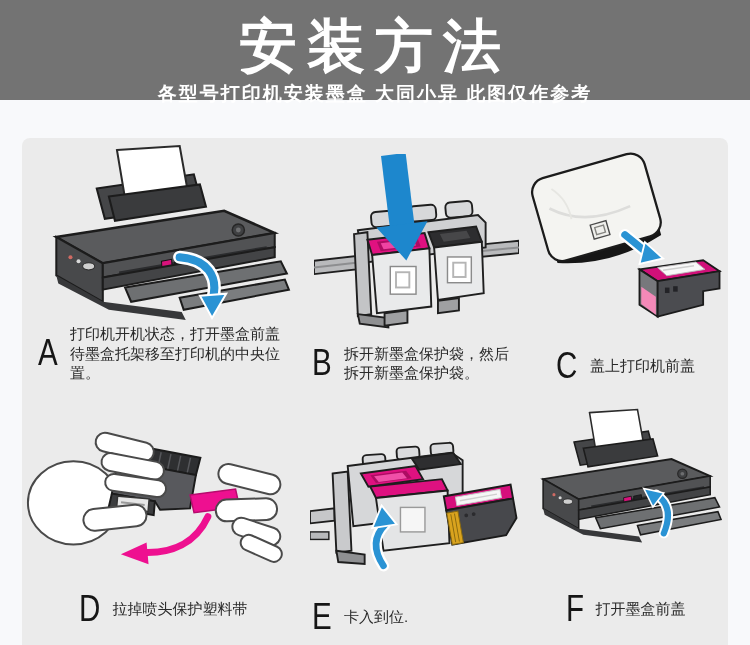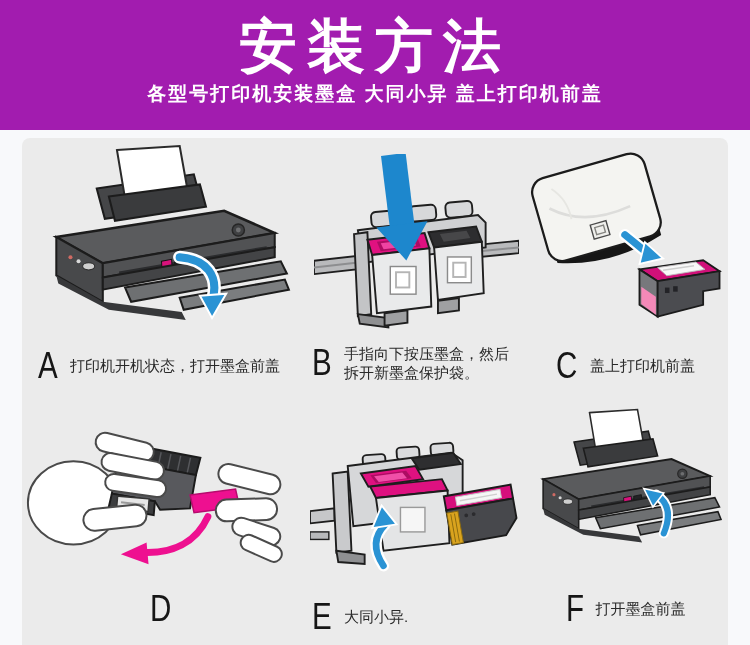--- a/index.html
+++ b/index.html
@@ -3,22 +3,22 @@
 <meta charset="utf-8">
 <style>
   html,body{margin:0;padding:0;}
   body{
     width:750px;height:645px;overflow:hidden;position:relative;
     background:#f8f9fb;
     font-family:"Liberation Sans","DejaVu Sans",sans-serif;
   }
   
   .banner{
-    position:absolute;top:0;left:0;width:750px;height:130px;
-    background:#a21caf;color:#fff;text-align:center;
+    position:absolute;top:0;left:0;width:750px;height:100px;
+    background:#737373;color:#fff;text-align:center;
   }
   .banner h1{
     margin:0;padding-top:16px;
     font-size:58px;line-height:1.05;font-weight:800;letter-spacing:10px;
   }
   .banner p{
     margin:4px 0 0 0;font-size:19px;font-weight:700;letter-spacing:2px;
   }
   
   .content{
@@ -45,21 +45,21 @@
   .cap-center{justify-content:center;}
   .row2 .caption{bottom:20px;}
   .step-e .caption{bottom:12px;}
   svg{display:block;}
 </style>
 </head>
 <body>
 
 <header class="banner">
   <h1>安装方法</h1>
-  <p>各型号打印机安装墨盒  大同小异 盖上打印机前盖</p>
+  <p>各型号打印机安装墨盒  大同小异 此图仅作参考</p>
 </header>
 
 <main class="content">
 
   <section class="step step-a">
     <svg class="art" style="left:8px;top:6px" width="268" viewBox="0 0 265 195">
       <g id="printer-art">
         <polygon points="66,44 162,30 170,60 74,74" fill="#454648" stroke="#1c1c1c" stroke-width="2"></polygon>
         <polygon points="86,6 148,2 158,58 96,66" fill="#ffffff" stroke="#2a2a2a" stroke-width="2"></polygon>
         <polygon points="78,52 168,40 174,62 84,76" fill="#3a3b3d" stroke="#1c1c1c" stroke-width="2"></polygon>
@@ -82,20 +82,21 @@
       <g>
         <path d="M148,112 C174,114 188,130 180,156" fill="none" stroke="#ffffff" stroke-width="13" stroke-linecap="round"></path>
         <path d="M148,112 C174,114 188,130 180,156" fill="none" stroke="#2a93d4" stroke-width="8" stroke-linecap="round"></path>
         <polygon points="168,150 194,148 180,172" fill="#2a93d4" stroke="#ffffff" stroke-width="2"></polygon>
       </g>
     </svg>
     <div class="caption cap-left">
       <span class="letter">A</span>
       <span class="ctext">
         <span>打印机开机状态，打开墨盒前盖</span>
+        <span>待墨盒托架移至打印机的中央位置。</span>
       </span>
     </div>
   </section>
 
   <section class="step step-b">
     <svg class="art" style="left:10px;top:16px" width="205" viewBox="0 0 215 195">
       <g>
         <polygon points="0,112 44,107 44,121 0,126" fill="#b9babc" stroke="#1f1f1f" stroke-width="2"></polygon>
         <line x1="0" y1="119" x2="44" y2="114" stroke="#8d8e90" stroke-width="2"></line>
         <polygon points="174,95 215,91 215,104 174,108" fill="#b9babc" stroke="#1f1f1f" stroke-width="2"></polygon>
@@ -121,21 +122,21 @@
         <polygon points="130,154 152,151 152,164 130,167" fill="#9fa0a2" stroke="#1f1f1f" stroke-width="2"></polygon>
       </g>
       <g transform="translate(-10,-4) rotate(-7 100 60)">
         <rect x="87" y="4" width="26" height="76" fill="#1d87cd"></rect>
         <polygon points="73,78 127,78 100,116" fill="#1d87cd"></polygon>
       </g>
     </svg>
     <div class="caption cap-left-sm">
       <span class="letter">B</span>
       <span class="ctext">
-        <span>手指向下按压墨盒，然后</span>
+        <span>拆开新墨盒保护袋，然后</span>
         <span>拆开新墨盒保护袋。</span>
       </span>
     </div>
   </section>
 
   <section class="step step-c">
     <svg class="art" style="left:0px;top:4px" width="202" viewBox="0 0 222 200">
       <g transform="translate(6,14) rotate(-16 78 62)">
         <path d="M18,92 Q75,112 136,96 L136,106 Q75,124 18,104 Z" fill="#161616"></path>
         <rect x="12" y="10" width="128" height="94" rx="16" fill="#f4f4f1" stroke="#1b1b1b" stroke-width="2.5"></rect>
@@ -201,20 +202,24 @@
         <rect x="212" y="120" width="50" height="18" rx="9" transform="rotate(18 237 129)"></rect>
         <rect x="220" y="138" width="44" height="16" rx="8" transform="rotate(24 242 146)"></rect>
       </g>
       <g>
         <path d="M188,114 C176,140 152,152 120,150" fill="none" stroke="#ee1090" stroke-width="7" stroke-linecap="round"></path>
         <polygon points="126,140 100,152 128,162" fill="#ee1090"></polygon>
       </g>
     </svg>
     <div class="caption cap-center">
       <span class="letter">D</span>
+      <span class="ctext">
+        <span>拉掉喷头保护塑料带</span>
+        <span></span>
+      </span>
     </div>
   </section>
 
   <section class="step step-e row2">
     <svg class="art" style="left:6px;top:10px" width="212" viewBox="0 0 225 188">
       <g>
         <polygon points="0,118 26,115 26,128 0,131" fill="#c6c7c9" stroke="#1e1e1e" stroke-width="2"></polygon>
         <rect x="0" y="140" width="20" height="8" fill="#b8b9bb" stroke="#1e1e1e" stroke-width="1.5"></rect>
         <polygon points="24,78 40,76 44,160 28,162" fill="#c9cacc" stroke="#1e1e1e" stroke-width="2"></polygon>
         <polygon points="28,160 58,164 58,174 30,172" fill="#8f9092" stroke="#1e1e1e" stroke-width="2"></polygon>
@@ -243,21 +248,21 @@
       </g>
       <g>
         <path d="M78,176 C66,158 68,144 80,132" fill="none" stroke="#ffffff" stroke-width="12" stroke-linecap="round"></path>
         <path d="M78,176 C66,158 68,144 80,132" fill="none" stroke="#2a93d4" stroke-width="7" stroke-linecap="round"></path>
         <polygon points="66,136 92,132 76,112" fill="#2a93d4" stroke="#ffffff" stroke-width="2"></polygon>
       </g>
     </svg>
     <div class="caption cap-left-sm">
       <span class="letter">E</span>
       <span class="ctext">
-        <span>大同小异.</span>
+        <span>卡入到位.</span>
       </span>
     </div>
   </section>
 
   <section class="step step-f row2">
     <svg class="art" style="left:0px;top:18px" width="205" viewBox="0 0 265 195">
       <use href="#printer-art"></use>
       <g>
         <path d="M182,162 C192,138 188,122 172,112" fill="none" stroke="#ffffff" stroke-width="13" stroke-linecap="round"></path>
         <path d="M182,162 C192,138 188,122 172,112" fill="none" stroke="#2a93d4" stroke-width="8" stroke-linecap="round"></path>

